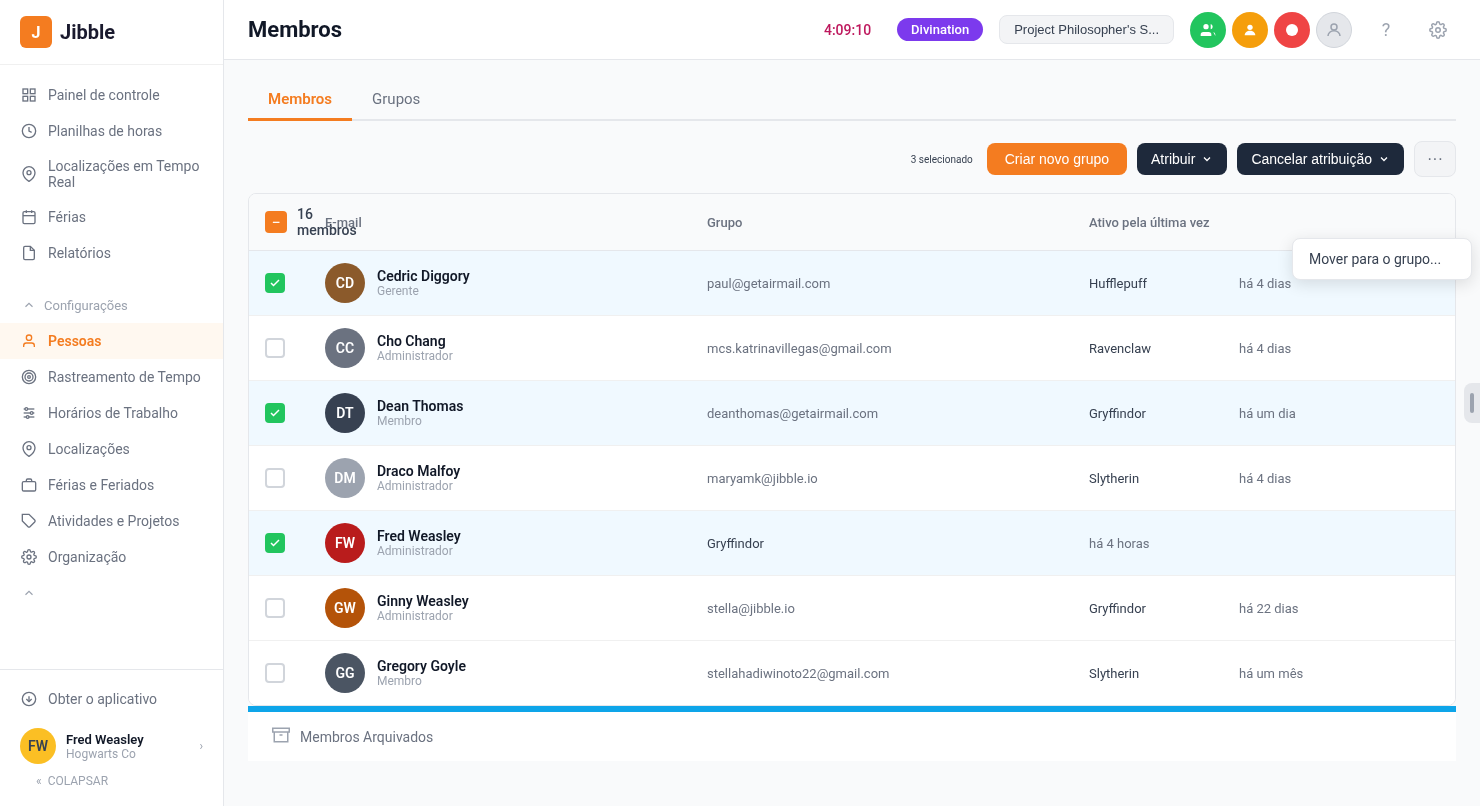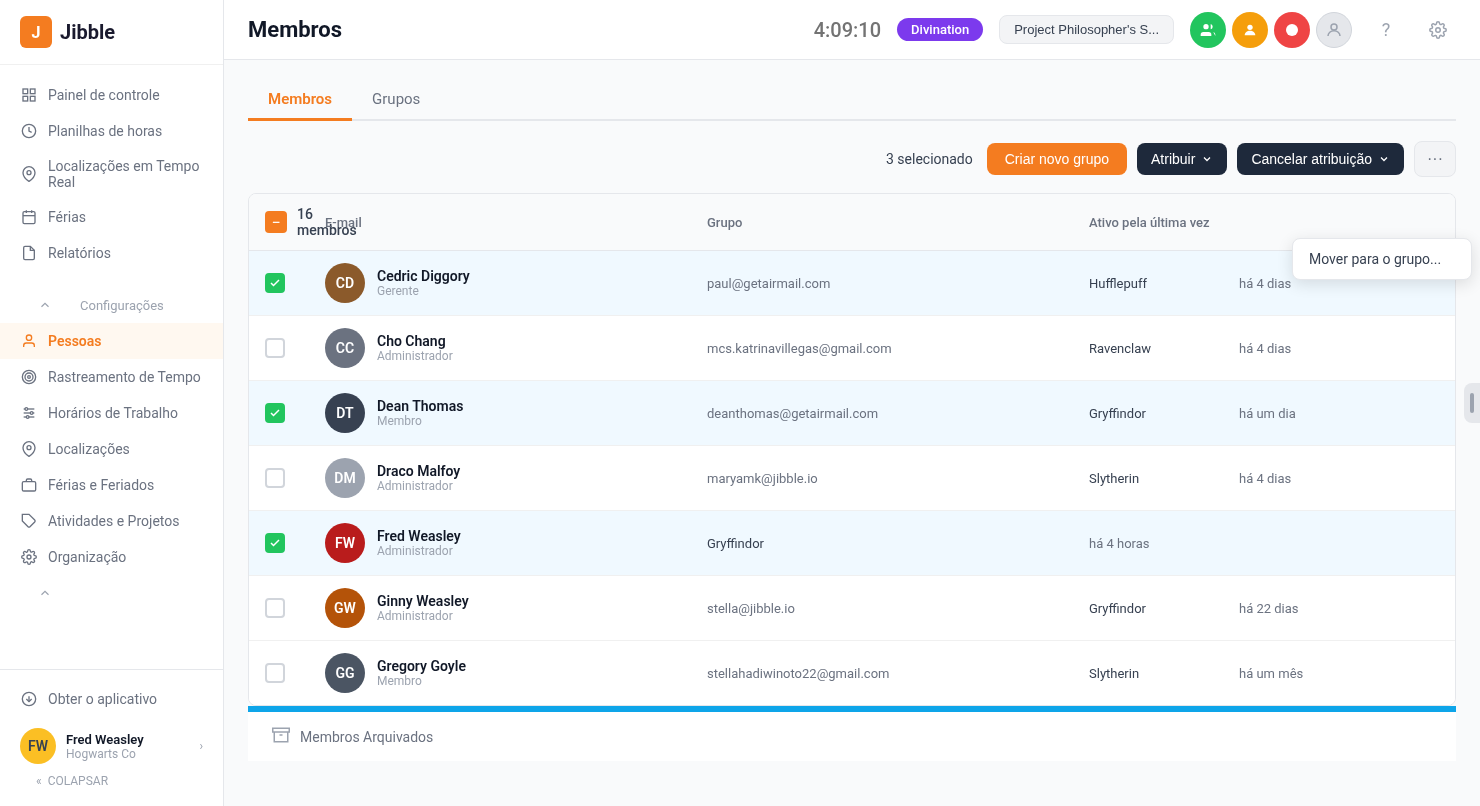--- a/index.html
+++ b/index.html
@@ -7,55 +7,55 @@
 
     
     .sidebar { width: 224px; background: #fff; border-right: 1px solid #e5e7eb; display: flex; flex-direction: column; height: 100%; }
     .sidebar-logo { padding: 16px 20px; display: flex; align-items: center; gap: 8px; border-bottom: 1px solid #f0f0f0; }
     .logo-icon { width: 32px; height: 32px; background: #f47c20; border-radius: 6px; display: flex; align-items: center; justify-content: center; color: white; font-weight: bold; font-size: 16px; }
     .logo-text { font-size: 20px; font-weight: 700; color: #1a1a2e; }
     .sidebar-nav { flex: 1; padding: 12px 0; overflow-y: auto; }
     .nav-item { display: flex; align-items: center; gap: 10px; padding: 9px 20px; cursor: pointer; color: #6b7280; font-size: 14px; border-radius: 0; }
     .nav-item.active-highlight { color: #f47c20; font-weight: 600; background: #fff8f0; }
     .nav-icon { width: 18px; height: 18px; display: flex; align-items: center; justify-content: center; flex-shrink: 0; }
-    .nav-section-label { display: flex; align-items: center; gap: 26px; padding: 9px 36px; color: #9ca3af; font-size: 13px; cursor: pointer; }
+    .nav-section-label { display: flex; align-items: center; gap: 6px; padding: 9px 20px; color: #9ca3af; font-size: 13px; cursor: pointer; }
     .sidebar-footer { padding: 12px 16px; border-top: 1px solid #e5e7eb; }
     .get-app-item { display: flex; align-items: center; gap: 10px; padding: 8px 4px; color: #6b7280; font-size: 14px; cursor: pointer; }
     .user-row { display: flex; align-items: center; gap: 10px; padding: 12px 4px 4px; }
     .user-avatar-sm { width: 36px; height: 36px; border-radius: 50%; background: #d1d5db; overflow: hidden; display: flex; align-items: center; justify-content: center; font-size: 14px; font-weight: 600; color: #374151; background: #fbbf24; }
     .user-info { flex: 1; }
     .user-name-sm { font-size: 13px; font-weight: 600; color: #111827; }
     .user-org { font-size: 12px; color: #9ca3af; }
     .chevron-right { color: #9ca3af; font-size: 12px; }
     .collapse-bar { display: flex; align-items: center; gap: 6px; padding: 6px 20px; color: #9ca3af; font-size: 12px; cursor: pointer; }
 
     
     .main { flex: 1; display: flex; flex-direction: column; overflow: hidden; }
 
     
     .topbar { height: 60px; background: #fff; border-bottom: 1px solid #e5e7eb; display: flex; align-items: center; padding: 0 24px; gap: 16px; }
     .topbar-title { font-size: 22px; font-weight: 700; color: #111827; flex: 1; }
-    .topbar-time { font-size: 20px; color: #737373; font-weight: 500; margin-right: 0; }
+    .topbar-time { font-size: 14px; color: #be185d; font-weight: 500; margin-right: 10px; }
     .badge-divination { background: #7c3aed; color: white; padding: 4px 14px; border-radius: 20px; font-size: 13px; font-weight: 500; }
     .project-btn { background: #f3f4f6; border: 1px solid #e5e7eb; border-radius: 8px; padding: 6px 14px; font-size: 13px; color: #374151; cursor: pointer; white-space: nowrap; overflow: hidden; text-overflow: ellipsis; max-width: 180px; }
     .topbar-avatars { display: flex; gap: 6px; align-items: center; }
     .avatar-circle { width: 36px; height: 36px; border-radius: 50%; display: flex; align-items: center; justify-content: center; font-size: 14px; font-weight: 600; color: white; cursor: pointer; }
     .av-green { background: #22c55e; }
     .av-yellow { background: #f59e0b; }
     .av-red { background: #ef4444; }
     .topbar-icon-btn { width: 36px; height: 36px; border-radius: 50%; display: flex; align-items: center; justify-content: center; color: #9ca3af; cursor: pointer; font-size: 18px; }
     
     
     .tabs { display: flex; gap: 0; border-bottom: 2px solid #e5e7eb; margin-bottom: 20px; }
     .tab { padding: 10px 20px; font-size: 15px; cursor: pointer; color: #6b7280; border-bottom: 3px solid transparent; margin-bottom: -2px; }
     .tab.active { color: #f47c20; border-bottom-color: #f47c20; font-weight: 600; }
 
     
     .toolbar { display: flex; align-items: center; justify-content: flex-end; gap: 10px; margin-bottom: 16px; }
-    .selected-count { font-size: 14px; color: #374151; margin-right: 4px; }
+    .selected-count { font-size: 10px; color: #374151; margin-right: 4px; }
     .btn-primary { background: #f47c20; color: white; border: none; border-radius: 8px; padding: 8px 18px; font-size: 14px; font-weight: 500; cursor: pointer; }
     .btn-secondary { background: #1e293b; color: white; border: none; border-radius: 8px; padding: 8px 14px; font-size: 14px; font-weight: 500; cursor: pointer; display: flex; align-items: center; gap: 6px; }
     .btn-outline { background: #1e293b; color: white; border: none; border-radius: 8px; padding: 8px 14px; font-size: 14px; font-weight: 500; cursor: pointer; display: flex; align-items: center; gap: 6px; }
     .btn-dots { background: #f3f4f6; border: 1px solid #e5e7eb; border-radius: 8px; padding: 8px 12px; font-size: 16px; color: #6b7280; cursor: pointer; }
 
     
     .members-table { background: white; border-radius: 8px; overflow: hidden; border: 1px solid #e5e7eb; }
     .table-header { display: grid; grid-template-columns: 60px 1fr 1fr 150px 200px; align-items: center; padding: 12px 16px; background: #f9fafb; border-bottom: 1px solid #e5e7eb; }
     .table-header-cell { font-size: 13px; color: #6b7280; font-weight: 500; }
     .member-count-cell { display: flex; align-items: center; gap: 10px; }

